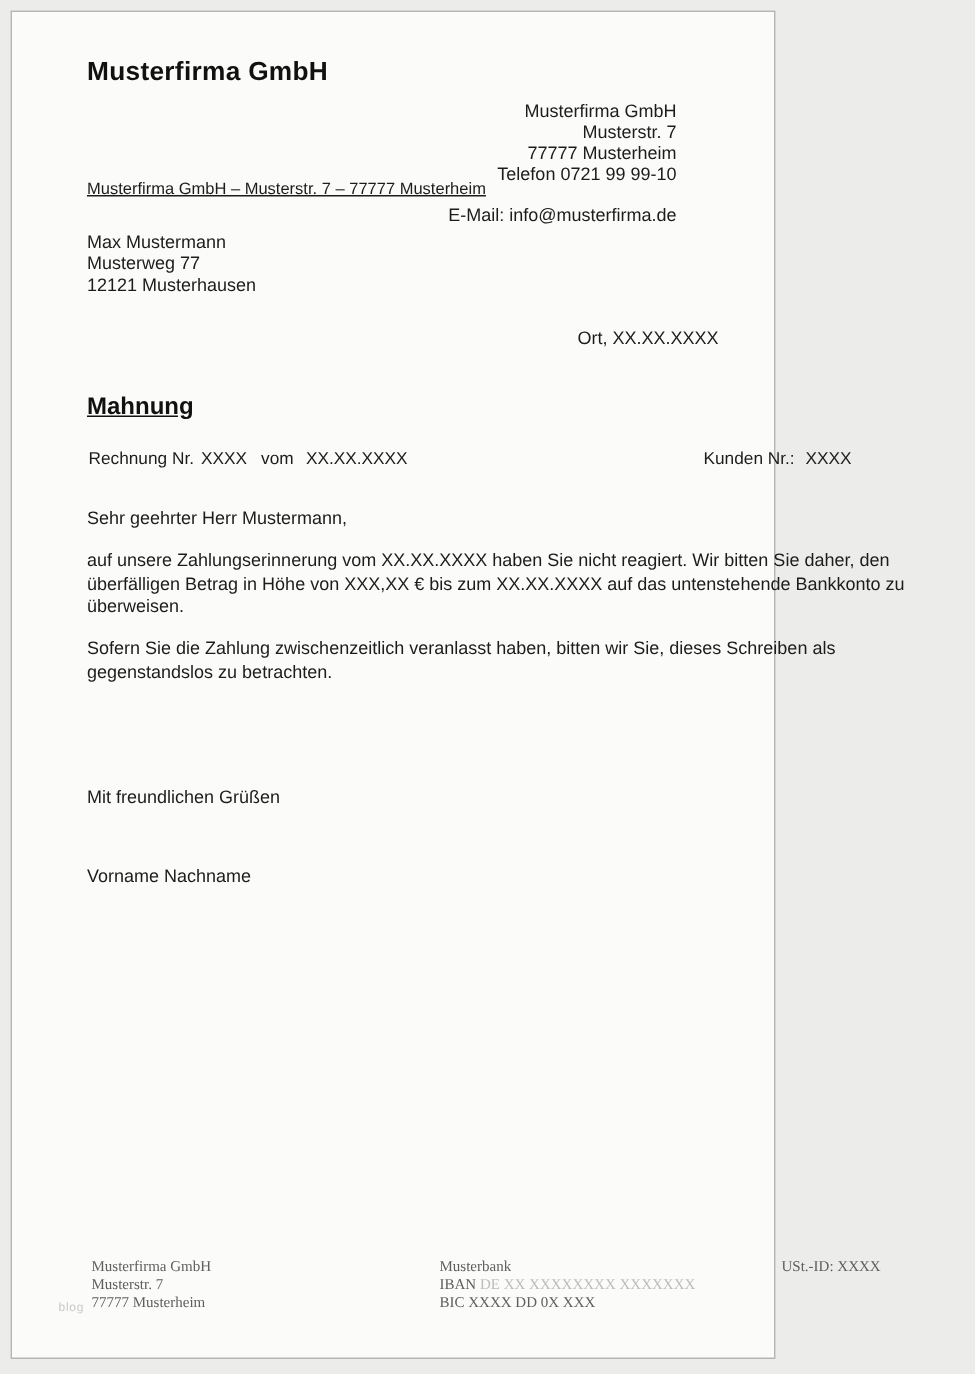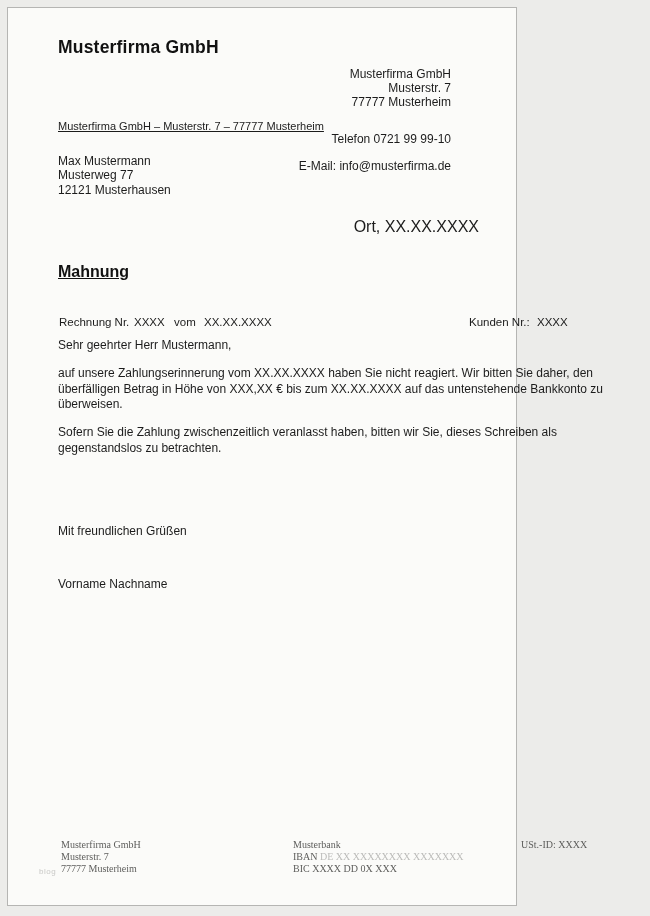--- a/index.html
+++ b/index.html
@@ -24,49 +24,49 @@
     font-size: 17.5px; font-weight: bold;
     letter-spacing: 0.2px;
     color: #111;
   }
   .sender-block {
     top: 59px; right: 65px;
     text-align: right;
     font-size: 12px; line-height: 14px;
     color: #1c1c1c;
   }
-  .sender-phone { margin-top: 23px; }
+  .sender-phone { }
   .sender-email { margin-top: 13px; padding-left: 40px; }
   .return-line {
     left: 50px; top: 112px;
     font-size: 11px;
     text-decoration: underline;
     color: #1c1c1c;
   }
   .recipient {
     left: 50px; top: 146px;
     font-size: 12px; line-height: 14.3px;
   }
   .date-line {
     top: 210px; right: 37px;
-    font-size: 16px;
+    font-size: 12px;
     text-align: right;
   }
   .subject {
     left: 50px; top: 255px;
     font-size: 16px; font-weight: bold;
     color: #111;
     text-decoration: underline;
   }
   .ref-row {
     left: 0; top: 292px;
     width: 100%; height: 14px;
     font-size: 11.5px;
   }
-  .ref-row span { position: absolute; white-space: nowrap; margin-top: 16px; }
+  .ref-row span { position: absolute; white-space: nowrap; }
   .ref-invoice-label { left: 51px; }
   .ref-invoice-number { left: 126px; }
   .ref-from-label { left: 166px; text-align: center; }
   .ref-invoice-date { left: 196px; }
   .ref-customer-label { left: 461px; }
   .ref-customer-number { left: 529px; }
   .body-text {
     left: 50px; top: 330px;
     width: 545px;
     font-size: 12px; line-height: 15.5px;

